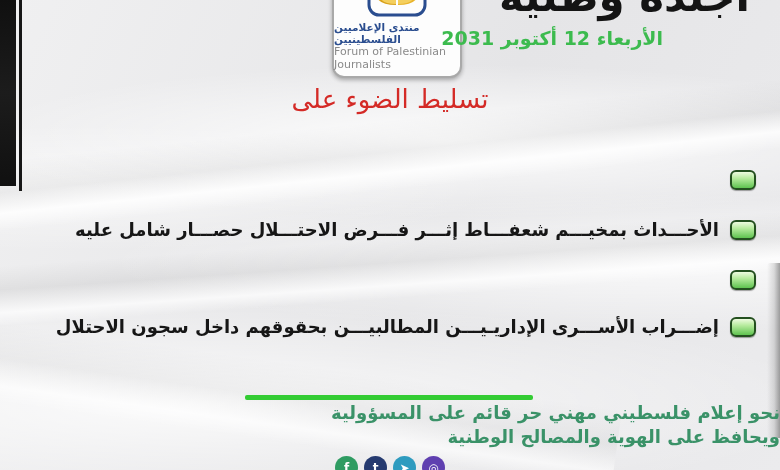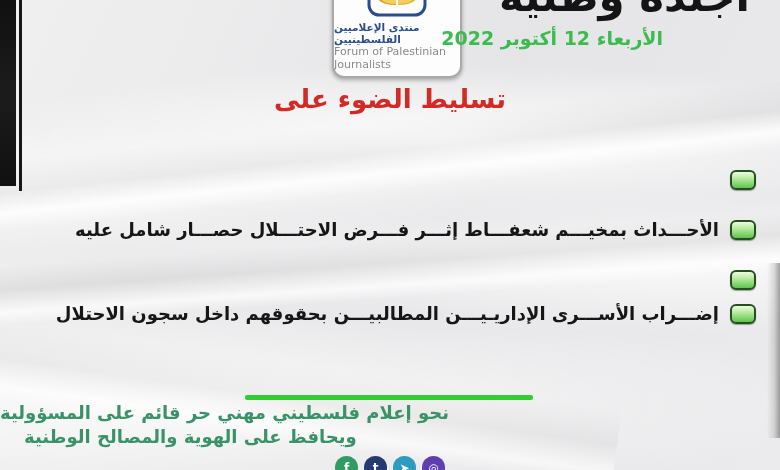--- a/index.html
+++ b/index.html
@@ -38,34 +38,34 @@
     display:flex;flex-direction:column;align-items:center;justify-content:flex-end;
     padding-bottom:5px;box-sizing:border-box;}
   .logo-emblem{width:64px;height:58px;flex:0 0 auto;}
   .logo-ar{font-size:10.5px;font-weight:bold;color:#2a4d8f;line-height:1.15;}
   .logo-en{font-size:11px;color:#8a8a8a;line-height:1.2;}
 
   .main-title{position:absolute;top:-24px;right:30px;font-size:42px;font-weight:bold;
     line-height:1.0;letter-spacing:0;}
   .date-line{position:absolute;top:27px;right:117px;font-size:19px;font-weight:bold;direction:rtl;}
   .subtitle{position:absolute;top:84px;left:0;right:0;text-align:center;
-    font-size:26px;font-weight:bold;direction:rtl;}
+    font-size:26px;font-weight:normal;direction:rtl;}
 
   
   .item-row{position:absolute;right:24px;left:30px;height:34px;
     display:flex;direction:rtl;align-items:center;gap:11px;}
-  .row1{top:163px;} .row2{top:213px;} .row3{top:263px;} .row4{top:297px;}
+  .row1{top:163px;} .row2{top:213px;} .row3{top:263px;} .row4{top:310px;}
   .checkbox{flex:0 0 auto;width:26px;height:20px;border:2px solid #24501f;border-radius:6px;
     background:linear-gradient(180deg,#eefbe0 0%,#b7eb9e 40%,#5fc350 100%);
     box-shadow:0 1px 1px rgba(0,0,0,.35);box-sizing:border-box;}
   .item-text{flex:1;font-size:18px;font-weight:bold;white-space:nowrap;overflow:hidden;line-height:1.2;}
 
   
   .divider{position:absolute;left:245px;top:395px;width:288px;height:5px;border-radius:2px;}
-  .footer-line{position:absolute;left:0;right:0;text-align:left;font-size:18px;
+  .footer-line{position:absolute;left:0;right:0;text-align:right;font-size:18px;
     font-weight:bold;direction:rtl;line-height:1.2;}
   .fl1{top:402px;} .fl2{top:426px;padding-left:24px;}
   .social-row{position:absolute;left:0;right:0;top:456px;display:flex;justify-content:center;gap:6px;}
   .social-circle{width:23px;height:23px;border-radius:50%;display:flex;align-items:center;
     justify-content:center;color:#fff;font-size:12px;font-weight:bold;line-height:1;}
 </style>
 </head>
 <body>
 
 <div class="streak streak1"></div>
@@ -85,21 +85,21 @@
     <path d="M31 34 q-10 -6 -20 -2 q2 10 20 10 z" fill="#d9a21b"></path>
     <path d="M33 34 q10 -6 20 -2 q-2 10 -20 10 z" fill="#e9b42c"></path>
     <path d="M31 36 q-8 -4 -16 -2 q2 7 16 7 z" fill="#f4cf5e"></path>
     <path d="M33 36 q8 -4 16 -2 q-2 7 -16 7 z" fill="#f4cf5e"></path>
   </svg>
   <div class="logo-ar">منتدى الإعلاميين الفلسطينيين</div>
   <div class="logo-en">Forum of Palestinian Journalists</div>
 </div>
 
 <div class="main-title" style="color: rgb(20, 20, 20);">أجندة وطنية</div>
-<div class="date-line" style="color: rgb(60, 187, 78);">الأربعاء 12 أكتوبر 2022</div>
+<div class="date-line" style="color: rgb(60, 187, 78);">الأربعاء 12 أكتوبر 2031</div>
 <div class="subtitle" style="color: rgb(212, 42, 38);">تسليط الضوء على</div>
 
 <div class="item-row row1">
   <span class="checkbox"></span>
 </div>
 <div class="item-row row2">
   <span class="checkbox"></span>
   <span class="item-text" style="color: rgb(22, 22, 22);">الأحـــداث بمخيـــم شعفـــاط إثـــر فـــرض الاحتـــلال حصـــار شامل عليه</span>
 </div>
 <div class="item-row row3">

